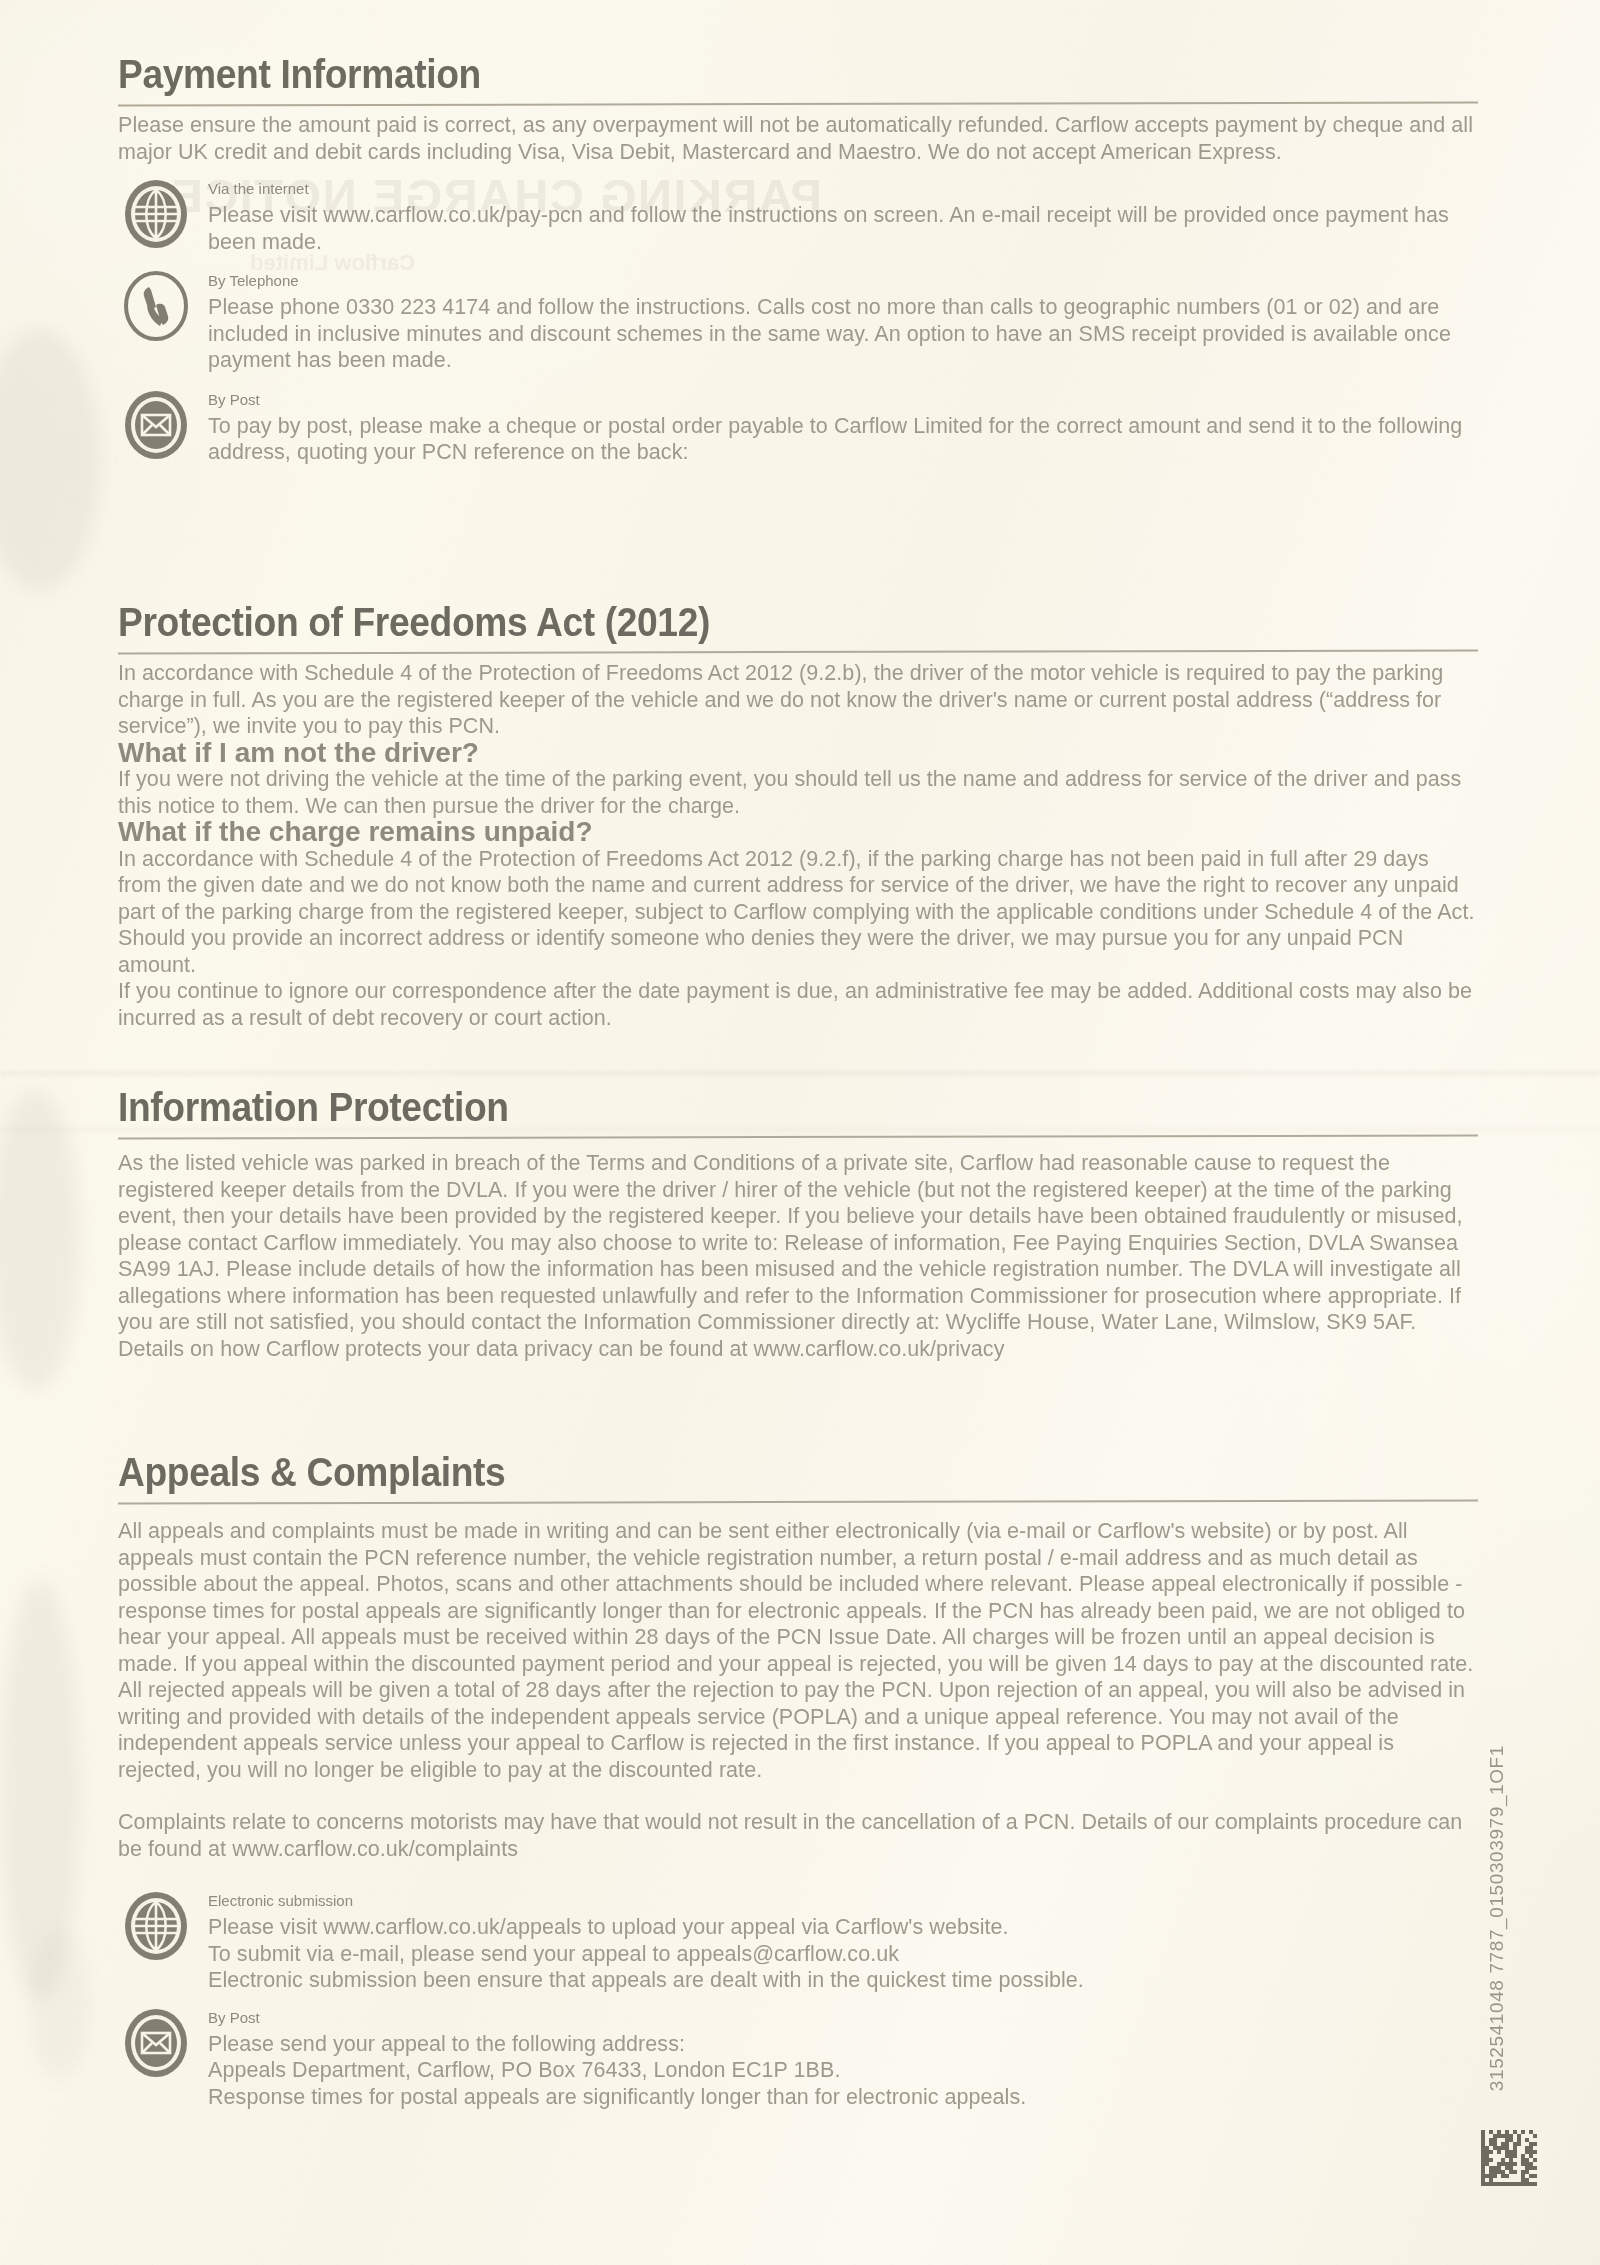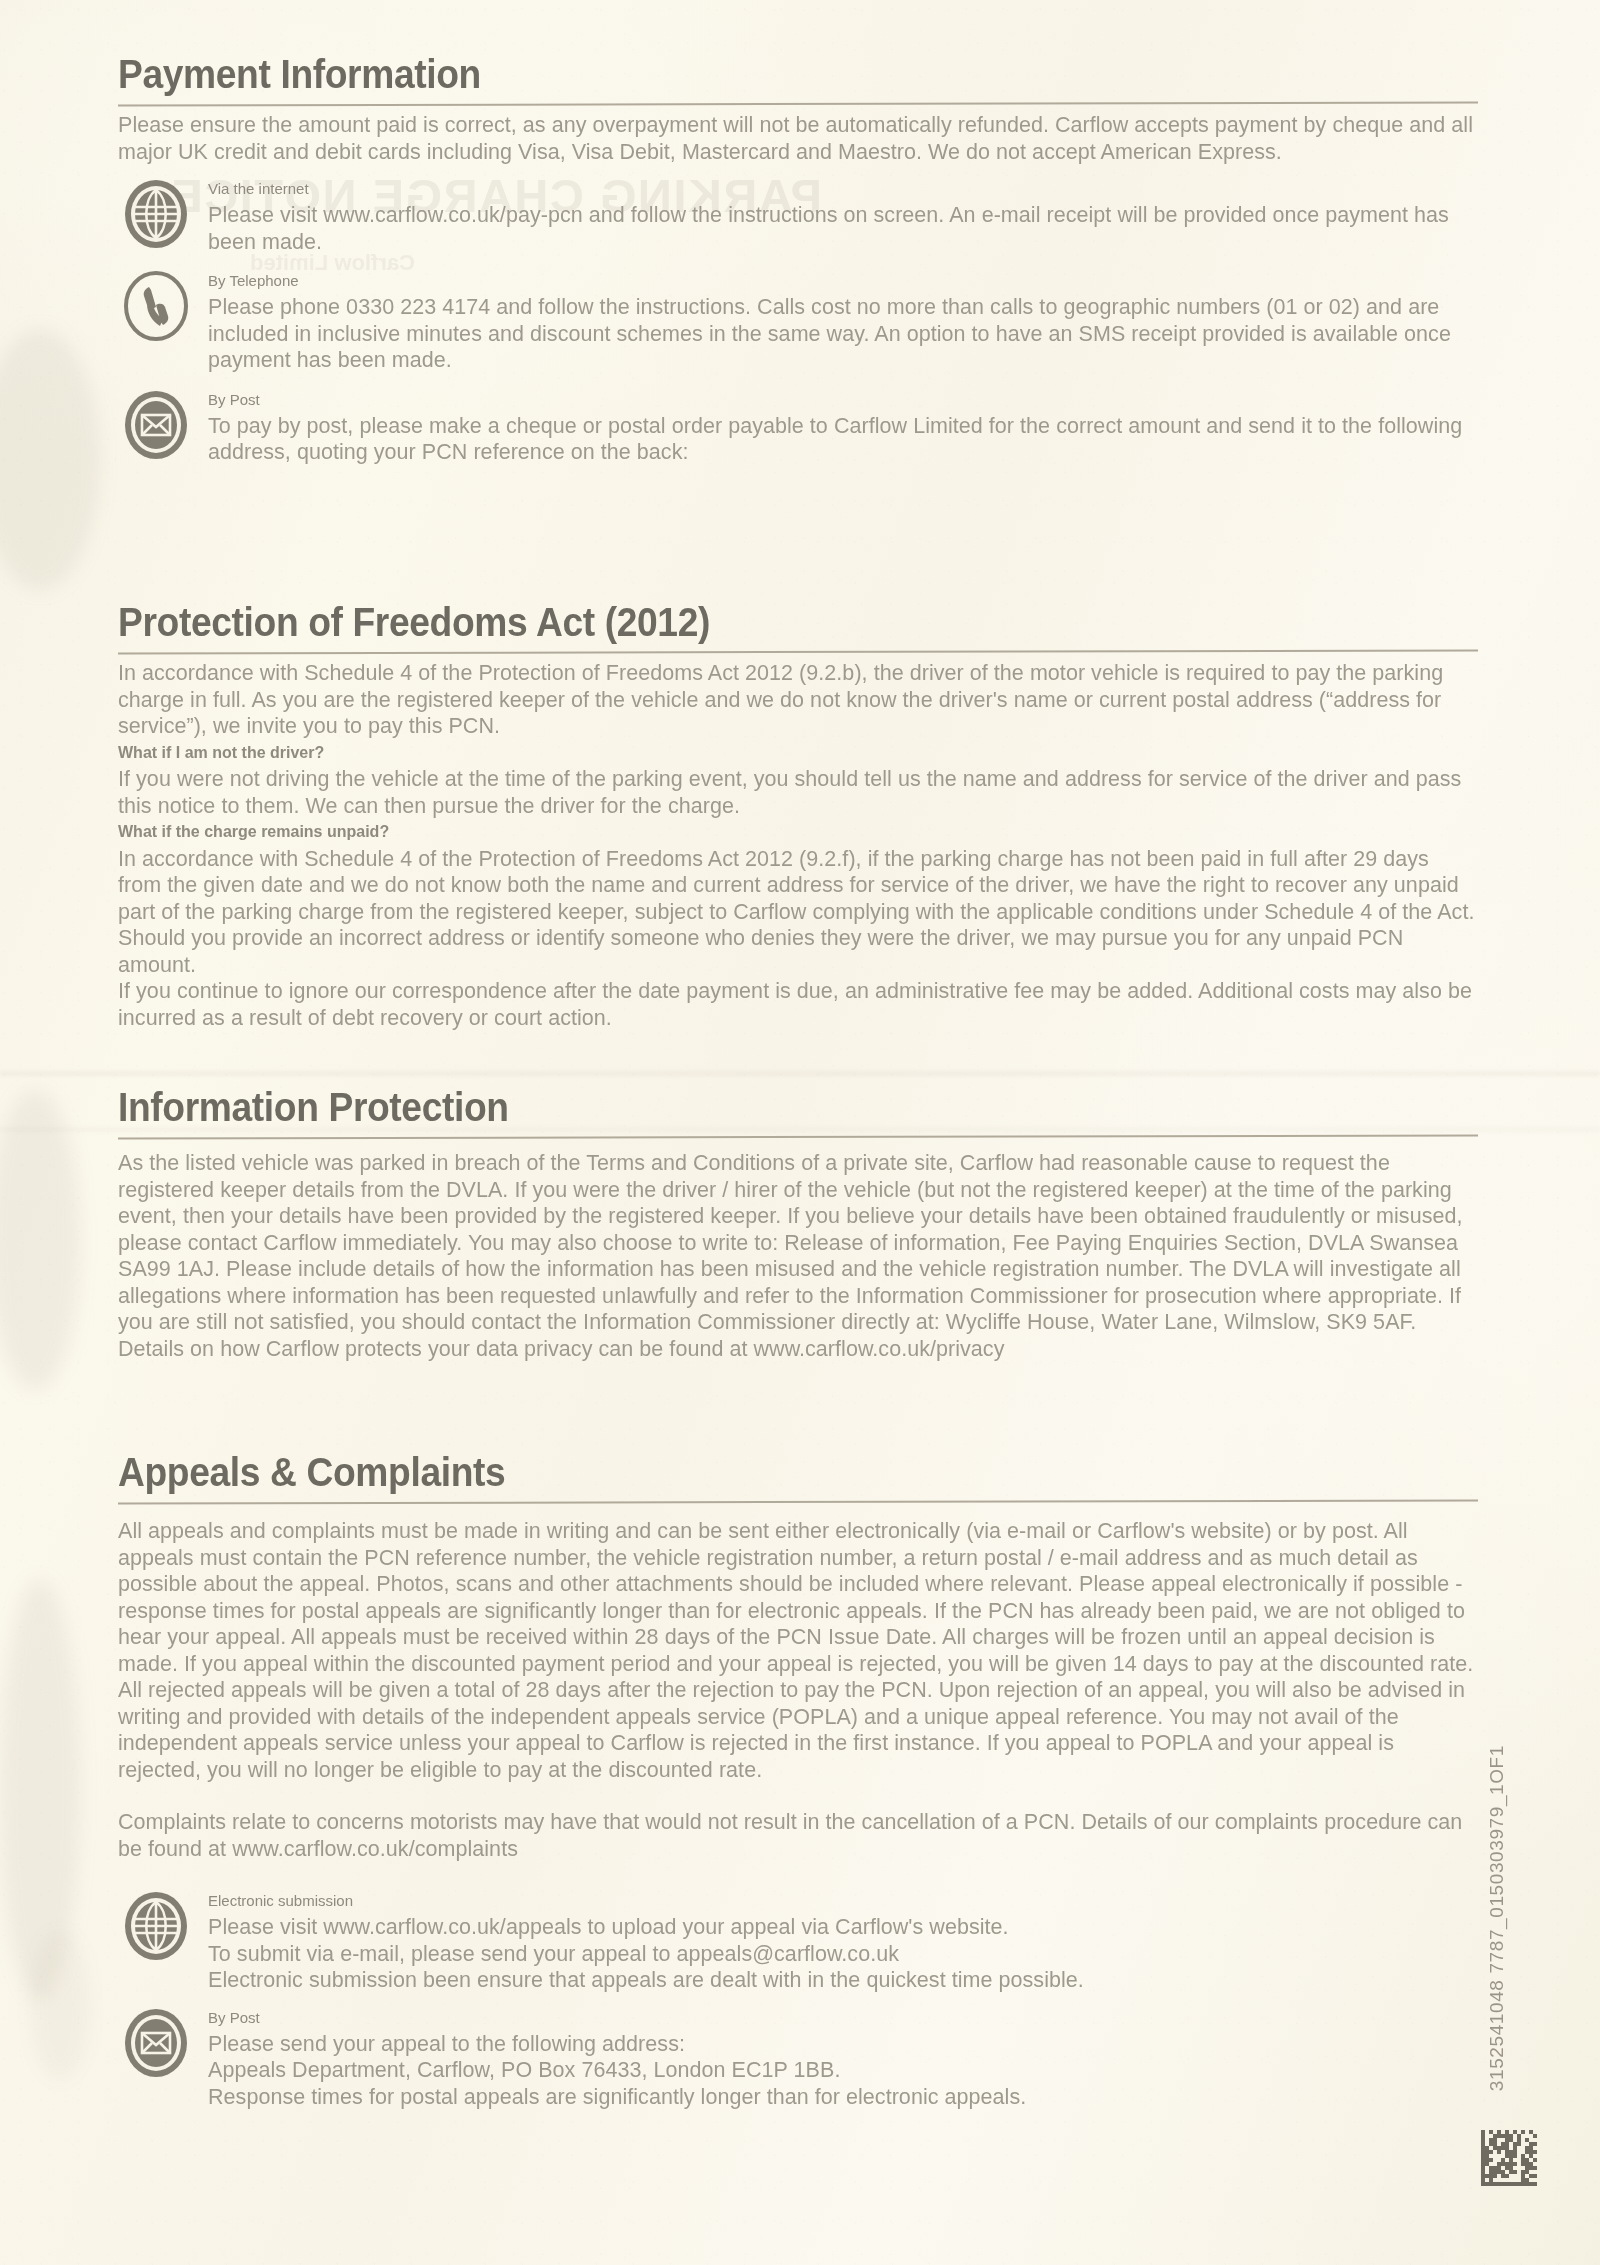--- a/index.html
+++ b/index.html
@@ -68,21 +68,21 @@
   .rule{height:2px;background:#a39c8c;margin:0 0 7px 0;opacity:.85;}
   .rule.tilt{transform:rotate(-.13deg);}
 
   p.body{
     margin:0;
     font-size:21.5px;line-height:26.5px;
     color:#9d998d;
     letter-spacing:.05px;
   }
   .sub{
-    font-size:16px;line-height:26.5px;font-weight:bold;color:#8e8a7d;margin:0;
+    font-size:28px;line-height:26.5px;font-weight:bold;color:#8e8a7d;margin:0;
   }
 
   
   .irow{display:flex;align-items:flex-start;margin-top:10px;}
   .ico{
     width:76px;min-width:76px;height:76px;margin-right:14px;margin-top:2px;
     display:flex;align-items:center;justify-content:center;
   }
   .itxt{flex:1;padding-top:2px;}
   .ittl{font-size:15px;font-weight:normal;color:#8e8a7d;line-height:25px;margin:0 0 1px 0;}

